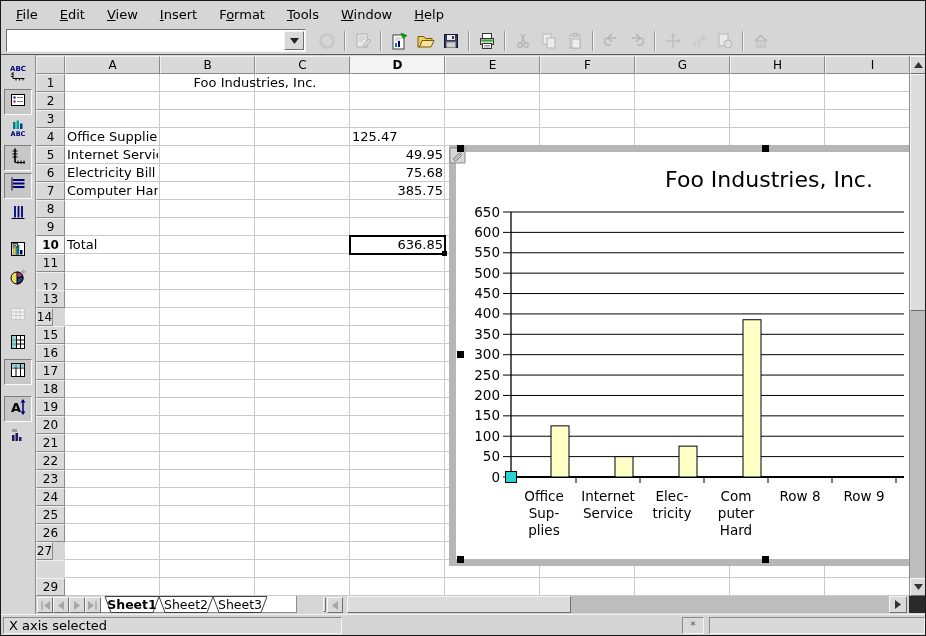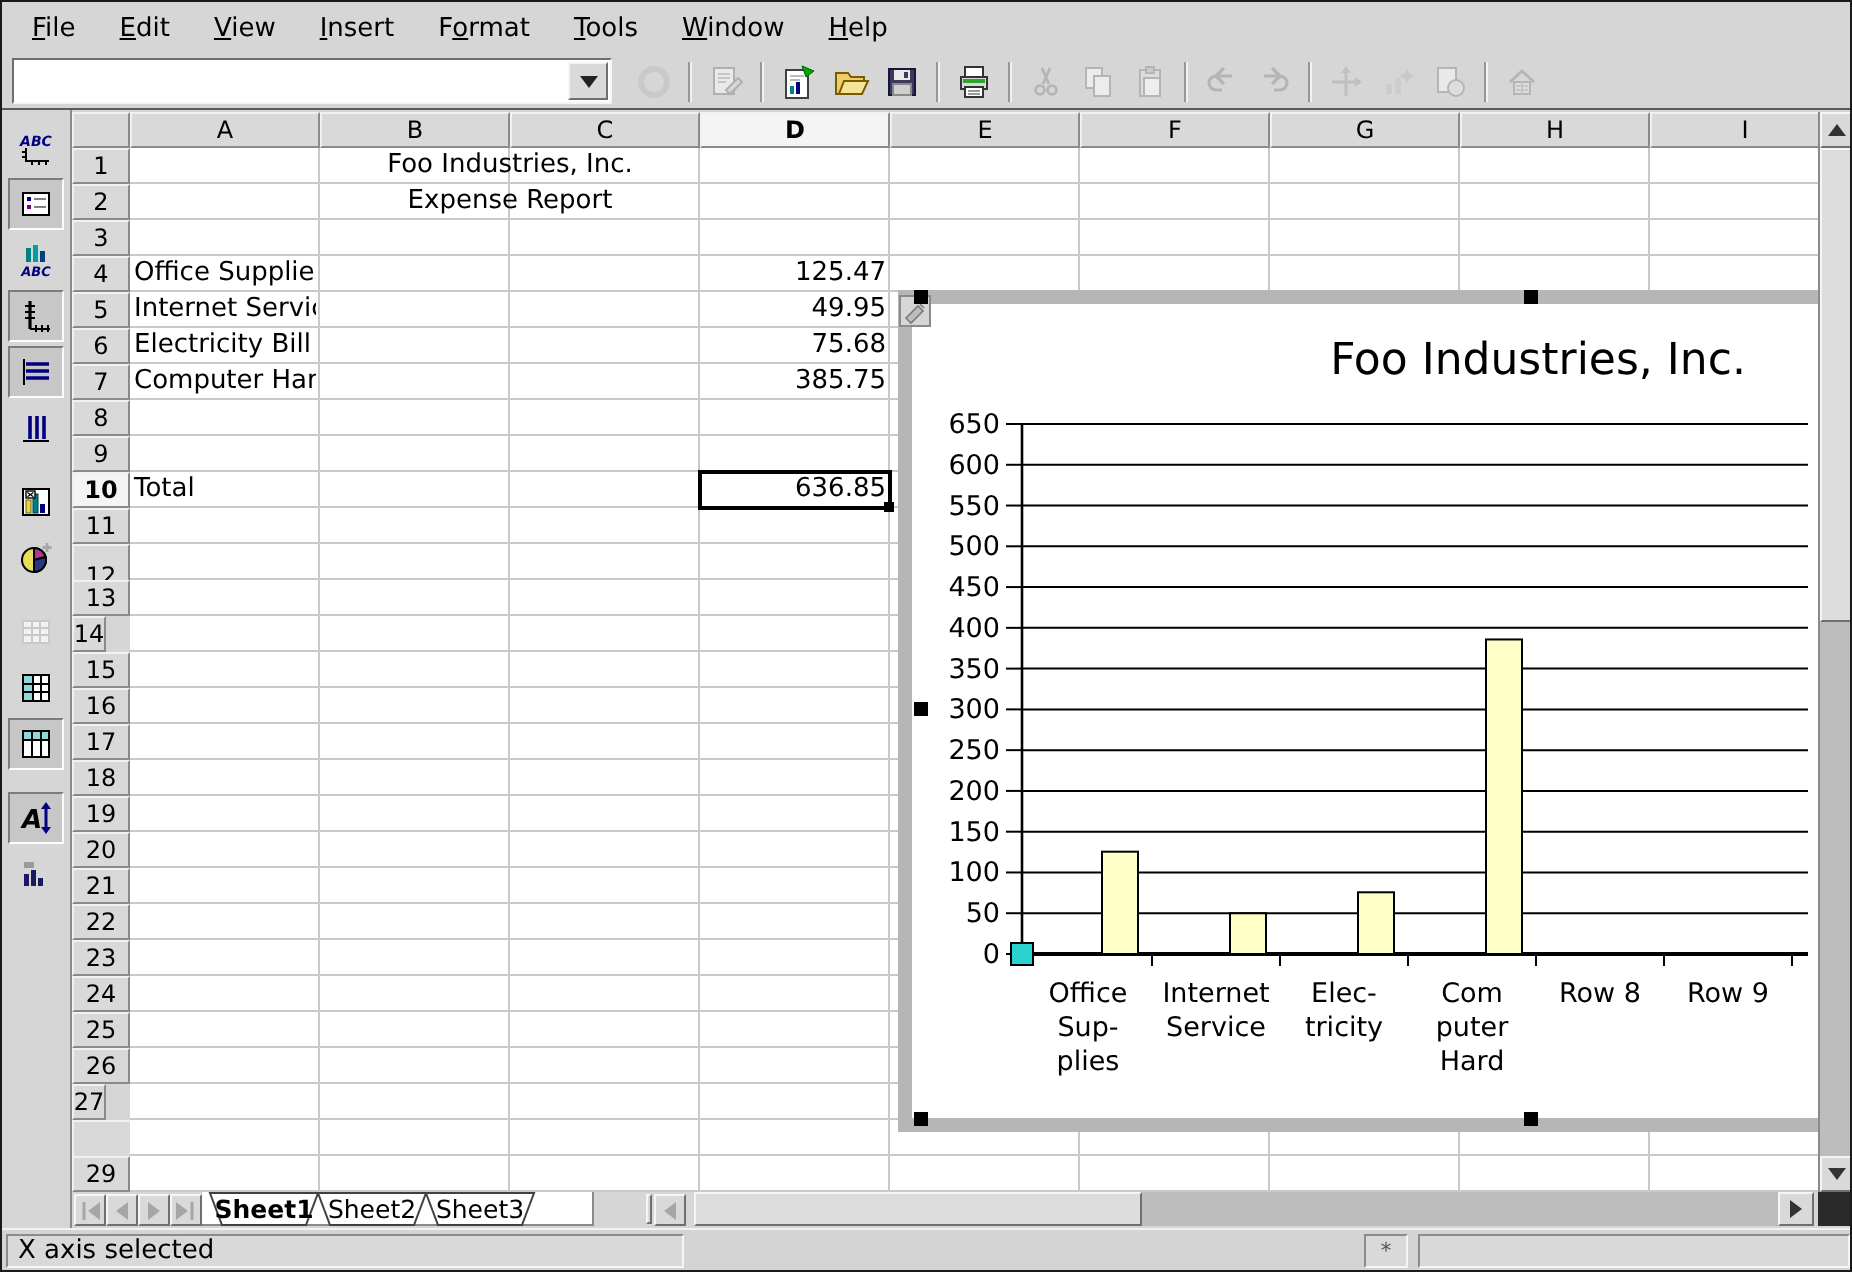--- a/index.html
+++ b/index.html
@@ -21,22 +21,22 @@
   .combo .drop{width:18px;height:17px;margin:1px;background:#d9d9d9;border:1px solid;
     border-color:#f5f5f5 #6f6f6f #6f6f6f #f5f5f5;display:flex;align-items:center;justify-content:center;}
   .tb-btn{width:24px;height:24px;display:flex;align-items:center;justify-content:center;
     background:transparent;border:1px solid transparent;padding:0;margin:0 1px;}
   .tb-sep{width:0;height:20px;border-left:1px solid #979797;border-right:1px solid #f2f2f2;margin:0 4px;}
   .gap8{width:8px;}
   
   #side-toolbar{position:absolute;left:0;top:54px;width:35px;height:559px;background:#d6d6d6;
     border-right:1px solid #8a8a8a;box-sizing:border-box;display:flex;flex-direction:column;
     align-items:center;padding-top:5px;}
-  .side-btn{width:28px;height:26px;display:flex;align-items:center;justify-content:center;
-    background:transparent;border:1px solid transparent;padding:0;margin:1px 0;font-style:italic;}
+  .side-btn{width:28px;height:26px;display:flex;align-items:flex-start;justify-content:center;
+    background:transparent;border:1px solid transparent;padding:0;margin:1px 0;}
   .side-btn.pressed{border-color:#7d7d7d #fdfdfd #fdfdfd #7d7d7d;background:#c7c7c7;}
   .side-gap{height:9px;}
   
   #corner-cell{position:absolute;left:35px;top:55px;width:29px;height:18px;background:#d9d9d9;
     border:1px solid;border-color:#f1f1f1 #8a8a8a #8a8a8a #f1f1f1;box-sizing:border-box;}
   .colhead,.rowhead{position:absolute;background:#d9d9d9;font-size:12px;display:flex;align-items:center;
     justify-content:center;border:1px solid;border-color:#f1f1f1 #8a8a8a #8a8a8a #f1f1f1;box-sizing:border-box;}
   .colhead.active,.rowhead.active{background:#f4f4f4;font-weight:bold;}
   #grid-clip{position:absolute;left:35px;top:55px;width:873px;height:540px;overflow:hidden;}
   #sheet{position:absolute;left:29px;top:18px;width:844px;height:522px;background:
@@ -410,23 +410,22 @@
         <div class="rowhead" style="left: 0px; top: 414px; width: 29px; height: 18px;">23</div>
         <div class="rowhead" style="left: 0px; top: 432px; width: 29px; height: 18px;">24</div>
         <div class="rowhead" style="left: 0px; top: 450px; width: 29px; height: 18px;">25</div>
         <div class="rowhead" style="left: 0px; top: 468px; width: 29px; height: 18px;">26</div>
         <div class="rowhead" style="left: 0px; top: 486px; width: 17px; height: 18px;">27</div>
         <div class="rowhead" style="left: 0px; top: 504px; width: 29px; height: 28px; padding-left: 44px;">28</div>
         <div class="rowhead" style="left: 0px; top: 522px; width: 29px; height: 18px;">29</div>
       </div>
     <div id="sheet">
         <div class="cell-text" style="left: 95px; top: 0px; width: 186px; padding-left: 2px; text-align: center;">Foo Industries, Inc.</div>
-        <div class="cell-text" style="left: 95px; top: 18px; width: 186px; padding-left: 2px; text-align: center;">Expense Report</div>
         <div class="cell-text" style="left: 0px; top: 54px; width: 91px; padding-left: 2px; text-align: left;">Office Supplies</div>
-        <div class="cell-text" style="left: 285px; top: 54px; width: 91px; padding-left: 2px; text-align: right;">125.47</div>
+        <div class="cell-text" style="left: 285px; top: 54px; width: 91px; padding-left: 2px; ">125.47</div>
         <div class="cell-text" style="left: 0px; top: 72px; width: 91px; padding-left: 2px; text-align: left;">Internet Service</div>
         <div class="cell-text" style="left: 285px; top: 72px; width: 91px; padding-left: 2px; text-align: right;">49.95</div>
         <div class="cell-text" style="left: 0px; top: 90px; width: 91px; padding-left: 2px; text-align: left;">Electricity Bill</div>
         <div class="cell-text" style="left: 285px; top: 90px; width: 91px; padding-left: 2px; text-align: right;">75.68</div>
         <div class="cell-text" style="left: 0px; top: 108px; width: 91px; padding-left: 2px; text-align: left;">Computer Hardware</div>
         <div class="cell-text" style="left: 285px; top: 108px; width: 91px; padding-left: 2px; text-align: right;">385.75</div>
         <div class="cell-text" style="left: 0px; top: 162px; width: 91px; padding-left: 2px; text-align: left;">Total</div>
         <div class="cell-text" style="left: 285px; top: 162px; width: 91px; padding-left: 2px; text-align: right;">636.85</div>
         <div id="active-cell" style="left: 284px; top: 161px; width: 97px; height: 20px;"></div>
         <div id="fill-handle" style="left: 377px; top: 177px;"></div>

